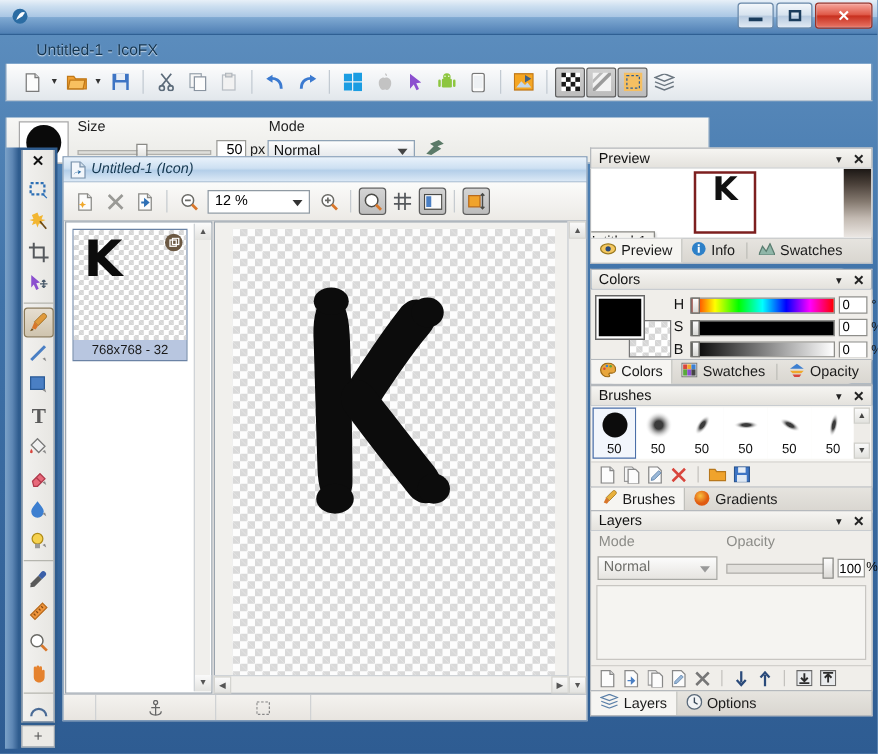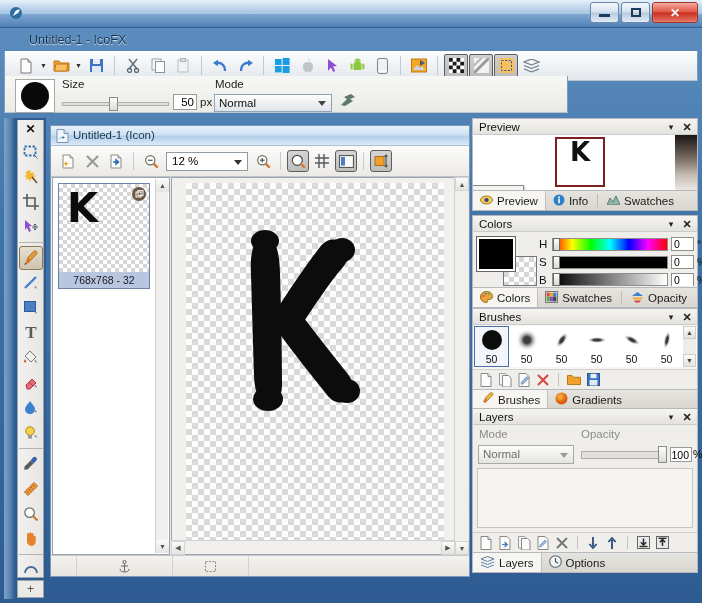--- a/index.html
+++ b/index.html
@@ -75,21 +75,21 @@
   }
   .tb-btn.pressed{
     border:1px solid #5d5d5d;border-radius:2px;
     background:linear-gradient(180deg,#d0d0d0,#bcbcbc);
   }
   .tb-arrow{width:9px;height:24px;display:flex;align-items:center;justify-content:center;font-size:7px;color:#333;}
   .tb-sep{width:1px;height:19px;background:#c2cad2;margin:0 5px;}
 
   
   .optbar{
-    position:absolute;left:4px;top:76px;width:564px;height:37px;
+    position:absolute;left:4px;top:94px;width:564px;height:37px;
     background:linear-gradient(180deg,#f7f7f5 0%,#eaeae6 100%);
     border-left:1px solid #7d9cbb;border-right:1px solid #7d9cbb;
     border-bottom:1px solid #b9c5d1;box-sizing:border-box;
   }
   .brush-preview{
     position:absolute;left:10px;top:3px;width:38px;height:32px;
     background:#fff;border:1px solid #a7a7a7;
     display:flex;align-items:center;justify-content:center;
   }
   .brush-dot{width:28px;height:28px;border-radius:50%;background:#0a0a0a;}
@@ -149,21 +149,21 @@
   .docwin{
     position:absolute;left:50px;top:125px;width:420px;height:452px;
     background:#eceae6;border:1px solid #7d99b8;box-sizing:border-box;
   }
   .doc-title{
     position:absolute;left:0;top:0;width:418px;height:20px;
     background:linear-gradient(180deg,#e9f2fb 0%,#cde0f2 45%,#b4cfe9 55%,#dce9f6 100%);
     border-bottom:1px solid #a8c0d8;box-sizing:border-box;
   }
   .doc-title-icon{position:absolute;left:5px;top:3px;font-size:12px;color:#2b5b86;}
-  .doc-title-text{position:absolute;left:22px;top:3px;font-size:11.5px;color:#14374f;}
+  .doc-title-text{position:absolute;left:22px;top:3px;font-size:11.5px;color:#14374f;font-style:italic;}
   .doc-toolbar{
     position:absolute;left:0;top:20px;width:418px;height:31px;
     background:linear-gradient(180deg,#fbfbfa,#eceae6);
     border-bottom:1px solid #bfc4c9;box-sizing:border-box;
     display:flex;align-items:center;padding-left:6px;gap:2px;
   }
   .dtb{
     width:22px;height:22px;display:flex;align-items:center;justify-content:center;
     font-size:13px;box-sizing:border-box;border:1px solid transparent;border-radius:3px;
   }

